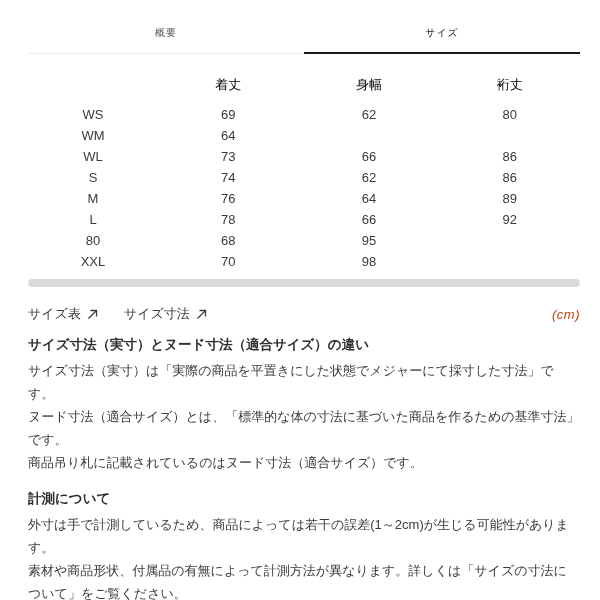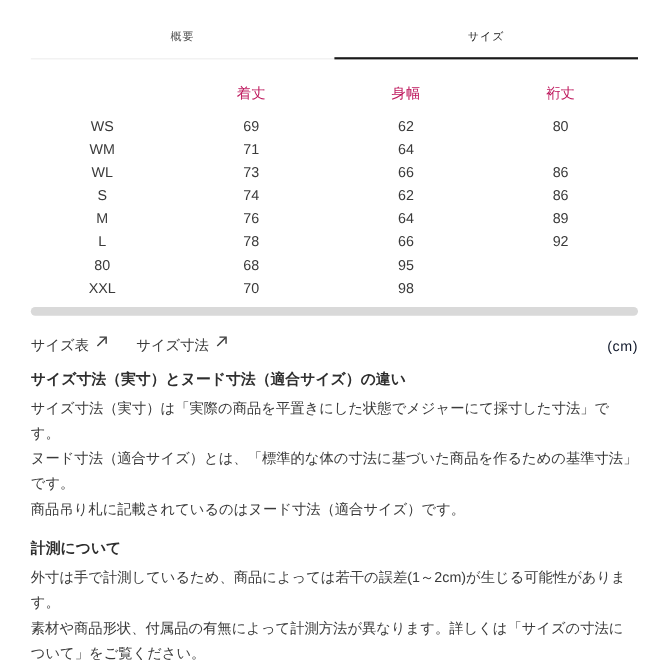--- a/index.html
+++ b/index.html
@@ -21,32 +21,32 @@
     color: #1a1a1a; border-bottom: 2px solid #1a1a1a; padding-bottom: 12px;
   }
 
   
   .size-table { margin-top: 20px; font-size: 13px; }
   .srow {
     display: grid; grid-template-columns: 130px 1fr 1fr 1fr;
     height: 21px; align-items: center;
   }
   .srow > div { text-align: center; }
-  .srow.header { margin-bottom: 9px; color: #be185d; }
+  .srow.header { margin-bottom: 9px; color: #000000; }
   .scrollbar {
     margin-top: 7px; height: 8px; border-radius: 4px; background: #d9d9d9;
     width: 100%; cursor: pointer;
   }
 
   
   .links-row { display: flex; align-items: center; margin-top: 18px; font-size: 13px; }
-  .size-link { display: inline-flex; gap: 6px; cursor: pointer; color: #3a3a3a; }
+  .size-link { display: inline-flex; align-items: center; gap: 6px; cursor: pointer; color: #3a3a3a; }
   .size-link + .size-link { margin-left: 26px; }
   .size-link svg { display: block; }
-  .unit { margin-left: auto; font-size: 13px; color: #0f172a; letter-spacing: 0.5px; }
+  .unit { margin-left: auto; font-size: 13px; color: #c2410c; letter-spacing: 0.5px; font-style: italic; }
 
   
   .section { margin-top: 12px; }
   .section + .section { margin-top: 15px; }
   .section h3 { font-size: 13.5px; font-weight: bold; color: #2e2e2e; line-height: 20px; margin-bottom: 4px; }
   .section p { font-size: 13px; line-height: 23px; color: #3a3a3a; }
 </style>
 </head>
 <body>
 
@@ -66,21 +66,20 @@
     </div>
 
     <div class="srow">
       <div>WS</div>
       <div>69</div>
       <div>62</div>
       <div>80</div>
     </div>
     <div class="srow">
       <div>WM</div>
-      <div>71</div>
       <div>64</div>
     </div>
     <div class="srow">
       <div>WL</div>
       <div>73</div>
       <div>66</div>
       <div>86</div>
     </div>
     <div class="srow">
       <div>S</div>

